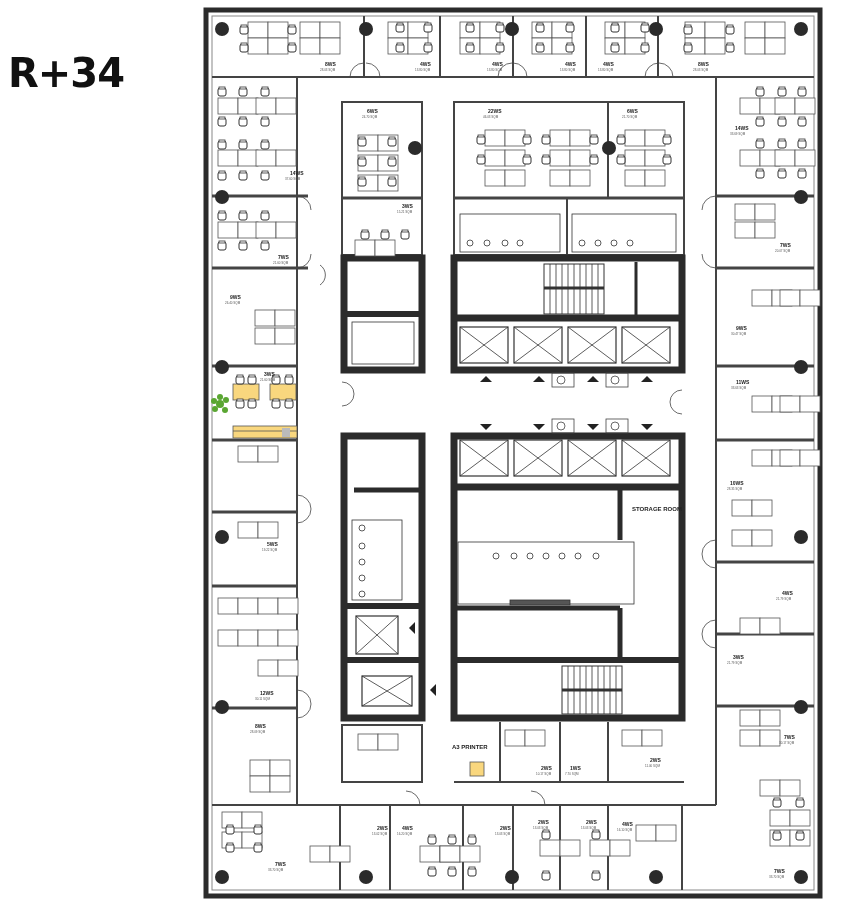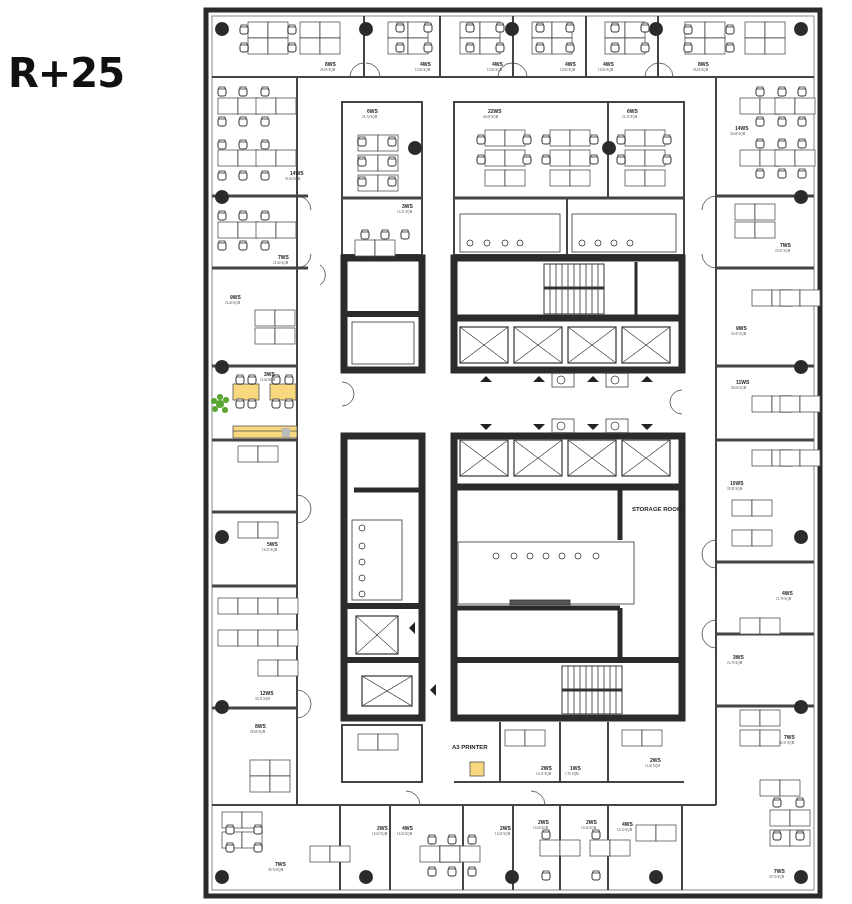--- a/index.html
+++ b/index.html
@@ -6,21 +6,21 @@
   body{width:852px;height:904px;position:relative;overflow:hidden;font-family:"Liberation Sans",sans-serif;}
   .floor-label{position:absolute;left:8px;top:50px;font-size:40px;font-weight:bold;color:#111;font-family:"DejaVu Sans",sans-serif;letter-spacing:-1px;}
   svg{position:absolute;left:0;top:0;}
   .rl{font-size:5px;font-weight:bold;fill:#222;font-family:"Liberation Sans",sans-serif;}
   .ra{font-size:3px;fill:#555;font-family:"Liberation Sans",sans-serif;}
   .lbl{font-size:6px;font-weight:bold;fill:#222;font-family:"Liberation Sans",sans-serif;}
 </style>
 </head>
 <body>
 
-<div class="floor-label">R+25</div>
+<div class="floor-label">R+34</div>
 
 <svg width="852" height="904" viewBox="0 0 852 904" xmlns="http://www.w3.org/2000/svg">
   <defs>
     <g id="chair">
       <rect x="-4" y="-4" width="8" height="8" rx="2" fill="#fff" stroke="#333" stroke-width="1"></rect>
       <rect x="-3" y="-5" width="6" height="2" fill="#fff" stroke="#333" stroke-width="0.8"></rect>
     </g>
     <g id="col">
         <circle r="7" fill="#2b2b2b"></circle>
       </g>

